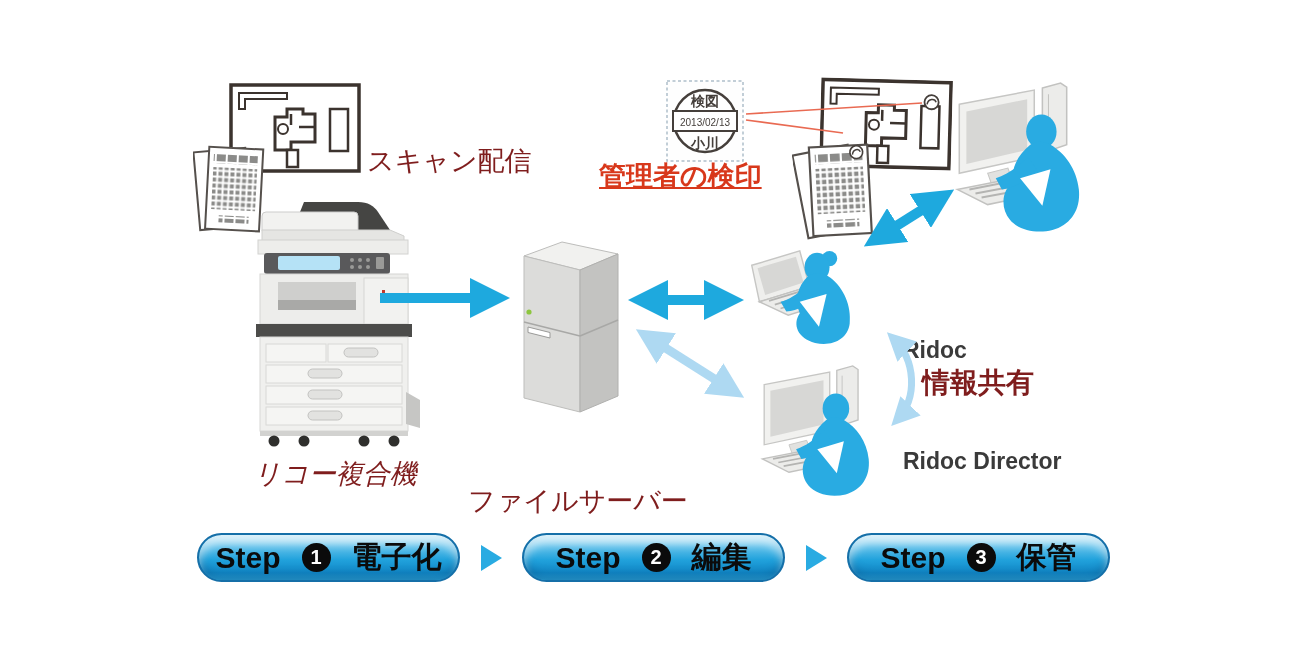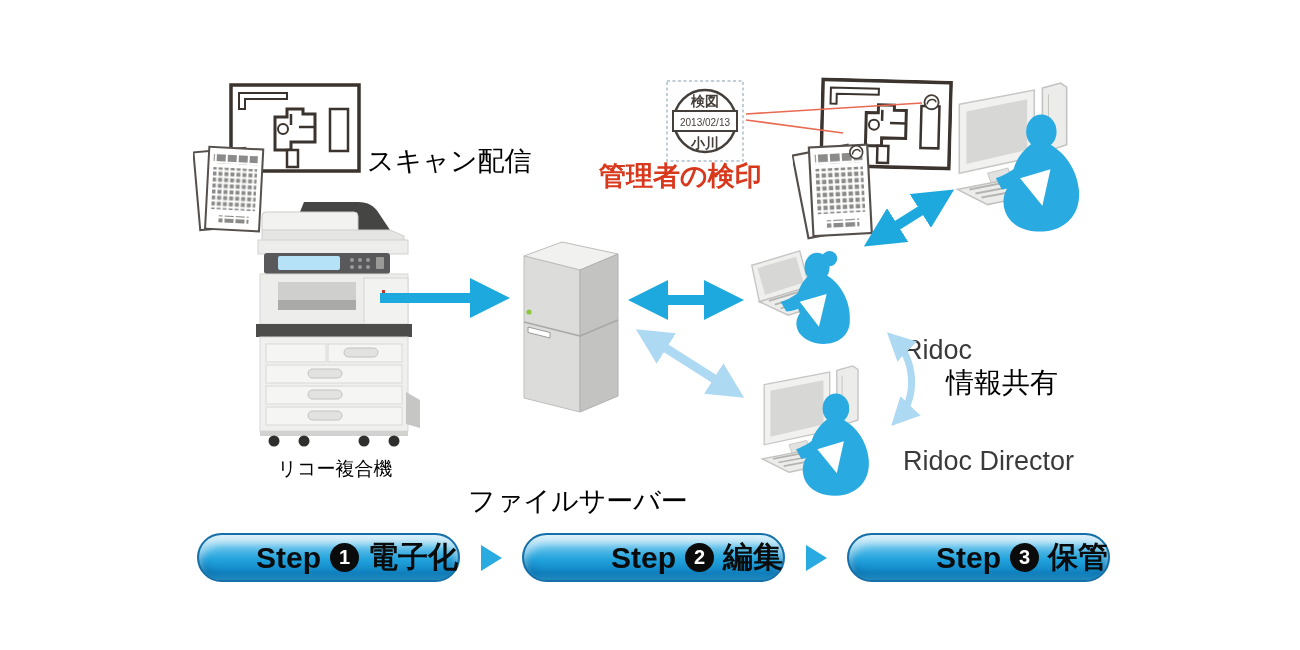--- a/index.html
+++ b/index.html
@@ -1,32 +1,32 @@
 <!DOCTYPE html>
 <html><head>
 <meta charset="utf-8">
 <style>
   html,body{margin:0;padding:0;background:#ffffff;}
   body{font-family:"Liberation Sans","DejaVu Sans",sans-serif;}
   .canvas{position:relative;width:1300px;height:650px;background:#ffffff;overflow:hidden;border-radius:28px;}
   .abs{position:absolute;}
   .overlay{position:absolute;left:0;top:0;width:1300px;height:650px;z-index:6;pointer-events:none;}
   .art{z-index:3;}
-  .lbl{z-index:5;color:#000000;white-space:pre;}
+  .lbl{z-index:5;color:#7f1d1d;white-space:pre;}
   .lbl-scan{left:367px;top:143px;font-size:27px;font-weight:500;}
-  .lbl-red{left:599px;top:158px;font-size:27px;font-weight:bold;color:#d8381b;}
-  .lbl-copier{left:240px;top:456px;width:190px;text-align:center;font-size:19px;}
+  .lbl-red{left:599px;top:158px;font-size:27px;font-weight:bold;color:#d8381b;text-decoration:underline;}
+  .lbl-copier{left:240px;top:456px;width:190px;text-align:center;font-size:27px;font-style:italic;}
   .lbl-nas{left:468px;top:424px;width:200px;text-align:center;font-size:27px;line-height:31px;}
-  .lbl-product{left:903px;top:258px;font-size:27px;font-weight:400;line-height:37px;color:#3a3a3a;}
-  .lbl-share{left:922px;top:364px;font-size:28px;font-weight:normal;margin-left:24px;}
+  .lbl-product{left:903px;top:258px;font-size:23px;font-weight:700;line-height:37px;color:#3a3a3a;}
+  .lbl-share{left:922px;top:364px;font-size:28px;font-weight:bold;}
   .steps{position:absolute;left:197px;top:533px;width:913px;height:49px;display:flex;align-items:center;justify-content:space-between;z-index:5;}
   .step-pill{width:263px;height:49px;border-radius:25px;box-sizing:border-box;border:2px solid #156fa8;
     background:linear-gradient(180deg,#b8e4f6 0%,#5fc0ea 26%,#21a2dc 55%,#1187c6 84%,#2ba3d8 100%);
     box-shadow:inset 0 9px 9px rgba(255,255,255,.55), inset 0 -6px 9px rgba(8,70,120,.30);
-    display:flex;align-items:center;justify-content:flex-end;gap:9px;cursor:pointer;}
+    display:flex;align-items:center;justify-content:center;gap:21px;cursor:pointer;}
   .step-word,.step-label{font-size:30px;font-weight:bold;color:#0b0b0b;}
   .step-num{width:29px;height:29px;border-radius:50%;background:#0b0b0b;color:#ffffff;display:flex;align-items:center;justify-content:center;font-size:20px;font-weight:bold;}
   .step-arrow{width:0;height:0;border-left:21px solid #29abe2;border-top:13px solid transparent;border-bottom:13px solid transparent;}
   svg text{font-family:"Liberation Sans","DejaVu Sans",sans-serif;}
 </style>
 </head>
 <body>
 
 <div class="canvas">
 

